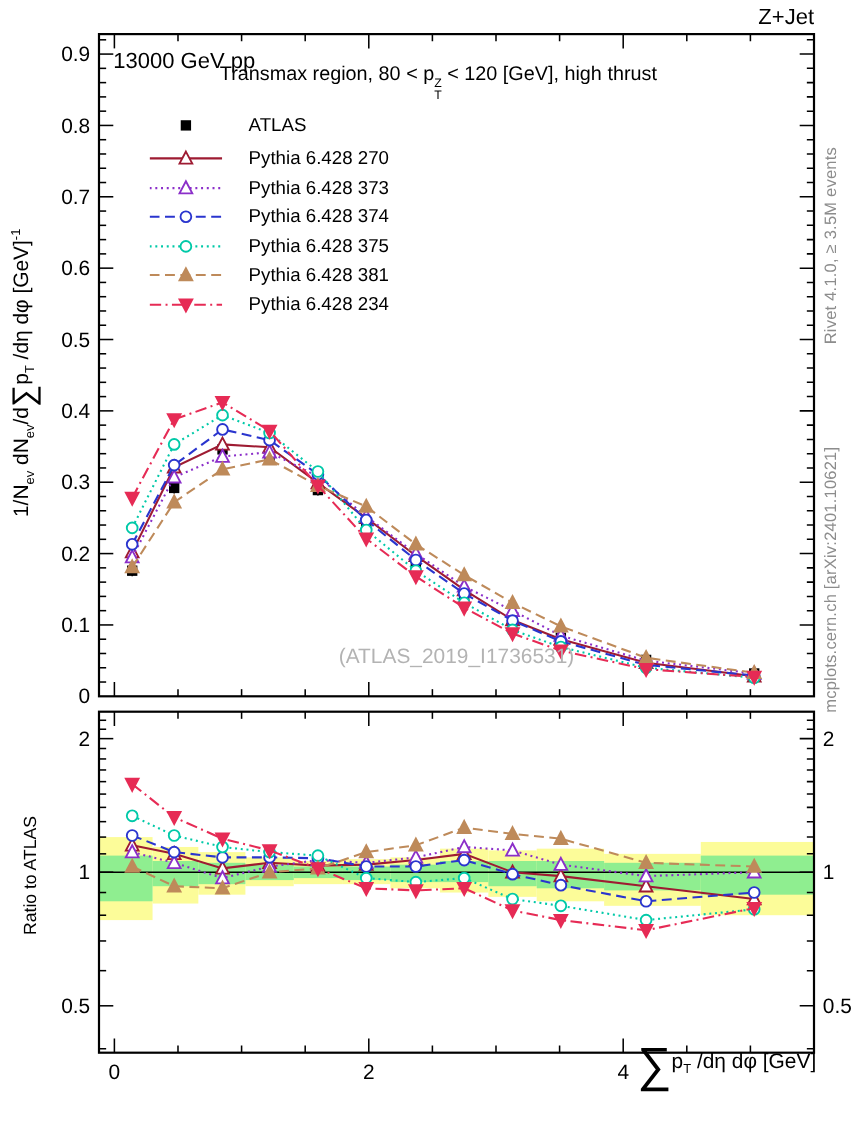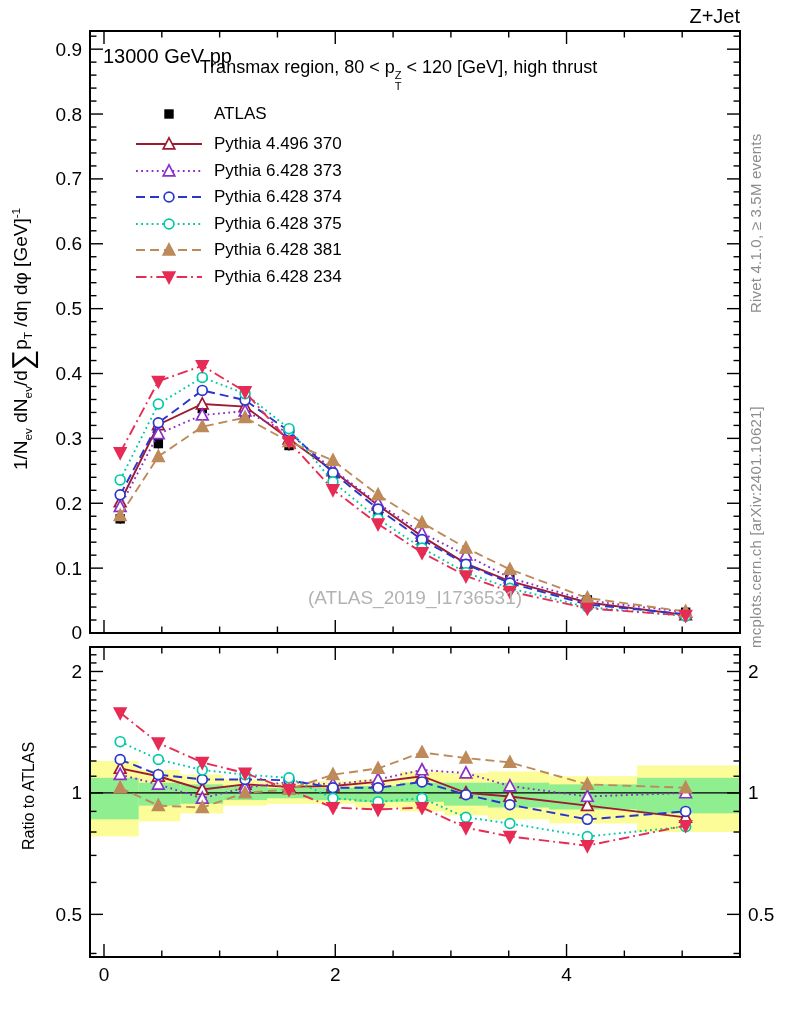--- a/index.html
+++ b/index.html
@@ -14,21 +14,21 @@
   .ylabel-main .sum{font-size:1.5em;vertical-align:-0.18em;}
   .ylabel-ratio{position:absolute;left:20px;top:850px;transform:rotate(-90deg);transform-origin:0 0;
                 white-space:nowrap;font-size:16px;}
   .xlabel{position:absolute;right:44px;top:944px;font-size:19px;white-space:nowrap;}
   .xlabel .sum{font-size:2.3em;vertical-align:-0.28em;font-weight:400;}
   .note{position:absolute;transform:rotate(-90deg);transform-origin:0 0;white-space:nowrap;
         font-size:15px;color:#8c8c8c;letter-spacing:.2px;}
   .note-rivet{left:747px;top:313px;}
   .note-mcplots{left:747px;top:648px;}
   .legend{position:absolute;left:136px;top:104px;}
-  .legend-row{display:flex;margin-bottom:6.5px;}
+  .legend-row{display:flex;margin-bottom:6.5px;gap:12px;}
   .legend-row:first-child{margin-bottom:10px;}
   .legend-label{margin-left:12px;font-size:17px;white-space:nowrap;}
   sub,sup{font-size:0.62em;}
   .stk{display:inline-flex;flex-direction:column;font-size:0.62em;line-height:0.95;
        vertical-align:-0.55em;text-align:left;}
   svg text{font-family:"Liberation Sans","DejaVu Sans",sans-serif;fill:#000;}
   .tick-label{font-size:19px;}
   .chart{position:absolute;left:0;top:0;}
 </style>
 </head>
@@ -638,21 +638,21 @@
         </svg>
         <span class="legend-label">ATLAS</span>
       </div>
       <div class="legend-row">
         <svg width="66" height="20">
           <line x1="0" y1="10" x2="66" y2="10" stroke="#9E1B32" stroke-width="1.9"></line>
           <g>
             <path d="M33,3.8 L38.8,14.8 L27.2,14.8 Z" fill="#fff" stroke="#9E1B32" stroke-width="1.7"></path>
           </g>
         </svg>
-        <span class="legend-label">Pythia 4.496 370</span>
+        <span class="legend-label">Pythia 6.428 270</span>
       </div>
       <div class="legend-row">
         <svg width="66" height="20">
           <line x1="0" y1="10" x2="66" y2="10" stroke="#8B2FC9" stroke-width="1.9" stroke-dasharray="1.8 3.4"></line>
           <g>
             <path d="M33,3.8 L38.8,14.8 L27.2,14.8 Z" fill="#fff" stroke="#8B2FC9" stroke-width="1.7"></path>
           </g>
         </svg>
         <span class="legend-label">Pythia 6.428 373</span>
       </div>
@@ -691,17 +691,18 @@
           </g>
         </svg>
         <span class="legend-label">Pythia 6.428 234</span>
       </div>
     </div>
 
   <div class="watermark">(ATLAS_2019_I1736531)</div>
 
   <div class="ylabel-main">1/N<sub>ev</sub> dN<sub>ev</sub>/d<span class="sum">∑</span>p<sub>T</sub> /dη dφ  [GeV]<sup>-1</sup></div>
   <div class="ylabel-ratio">Ratio to ATLAS</div>
+  <div class="xlabel"><span class="sum">∑</span>p<sub>T</sub> /dη dφ  [GeV]</div>
 
   <div class="note note-rivet">Rivet 4.1.0, ≥ 3.5M events</div>
   <div class="note note-mcplots">mcplots.cern.ch [arXiv:2401.10621]</div>
 
 </div>
 
 </body></html>

